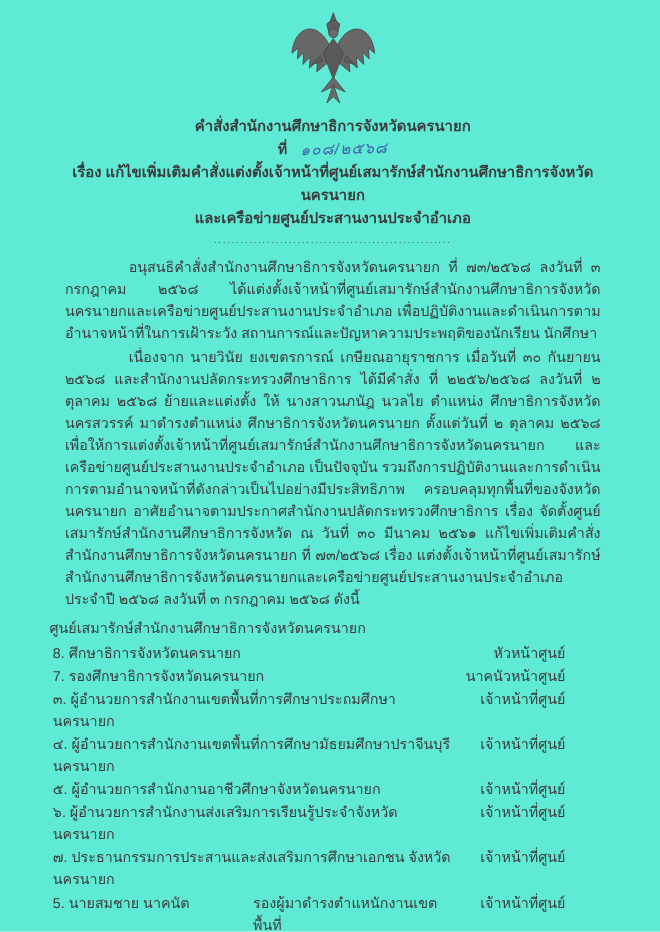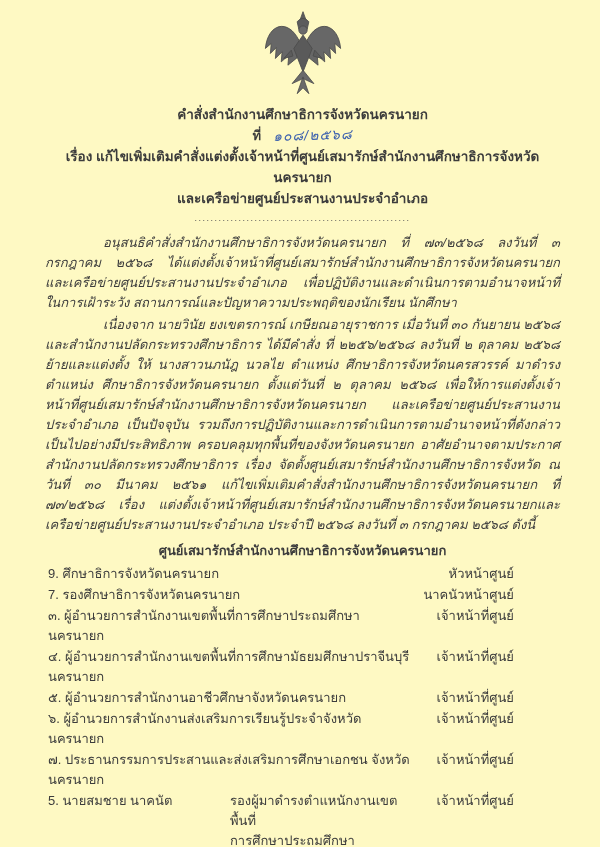--- a/index.html
+++ b/index.html
@@ -1,20 +1,20 @@
 <!DOCTYPE html>
 <html><head>
 <meta charset="utf-8">
 <style>
   html,body{margin:0;padding:0;background:#f7f6f3;}
   .page{
     position:relative;
     width:600px;height:847px;
     margin:0 auto;
-    background:#fef9c3;
+    background:#5eead4;
     color:#3c3c3c;
     font-family:"Liberation Sans", sans-serif;
     font-size:13px;
     line-height:20px;
     box-sizing:border-box;
     padding:10px 40px 0 45px;
     overflow:hidden;
   }
   .emblem{width:90px;height:92px;margin:0 auto 2px;display:flex;align-items:center;justify-content:center;}
   .emblem svg{display:block;}
@@ -32,28 +32,26 @@
   }
   .dots{
     text-align:center;
     font-size:9px;
     letter-spacing:1.5px;
     color:#555;
     line-height:14px;
     margin:2px 0 8px;
   }
   .para{
-    margin:0 0 2px;
+    margin:0 14px 2px;
     text-align:justify;
     text-indent:58px;
-    font-style:italic;
   }
   .roster-heading{
-    font-weight:bold;
-    text-align:center;
+    font-weight:normal;
     margin:6px 0 3px;
   }
   .row{
     display:grid;
     grid-template-columns:185px 1fr 150px;
     align-items:start;
     line-height:20px;
     margin-bottom:1px;
   }
   .cell-left{padding-left:3px;}
@@ -95,21 +93,21 @@
 
   <div>
     <p class="para">อนุสนธิคำสั่งสำนักงานศึกษาธิการจังหวัดนครนายก ที่ ๗๓/๒๕๖๘ ลงวันที่ ๓ กรกฎาคม ๒๕๖๘ ได้แต่งตั้งเจ้าหน้าที่ศูนย์เสมารักษ์สำนักงานศึกษาธิการจังหวัดนครนายกและเครือข่ายศูนย์ประสานงานประจำอำเภอ เพื่อปฏิบัติงานและดำเนินการตามอำนาจหน้าที่ในการเฝ้าระวัง สถานการณ์และปัญหาความประพฤติของนักเรียน นักศึกษา</p>
     <p class="para">เนื่องจาก นายวินัย ยงเขตรการณ์ เกษียณอายุราชการ เมื่อวันที่ ๓๐ กันยายน ๒๕๖๘ และสำนักงานปลัดกระทรวงศึกษาธิการ ได้มีคำสั่ง ที่ ๒๒๕๖/๒๕๖๘ ลงวันที่ ๒ ตุลาคม ๒๕๖๘ ย้ายและแต่งตั้ง ให้ นางสาวนภนัฎ นวลไย ตำแหน่ง ศึกษาธิการจังหวัดนครสวรรค์ มาดำรงตำแหน่ง ศึกษาธิการจังหวัดนครนายก ตั้งแต่วันที่ ๒ ตุลาคม ๒๕๖๘ เพื่อให้การแต่งตั้งเจ้าหน้าที่ศูนย์เสมารักษ์สำนักงานศึกษาธิการจังหวัดนครนายก และเครือข่ายศูนย์ประสานงานประจำอำเภอ เป็นปัจจุบัน รวมถึงการปฏิบัติงานและการดำเนินการตามอำนาจหน้าที่ดังกล่าวเป็นไปอย่างมีประสิทธิภาพ ครอบคลุมทุกพื้นที่ของจังหวัดนครนายก อาศัยอำนาจตามประกาศสำนักงานปลัดกระทรวงศึกษาธิการ เรื่อง จัดตั้งศูนย์เสมารักษ์สำนักงานศึกษาธิการจังหวัด ณ วันที่ ๓๐ มีนาคม ๒๕๖๑ แก้ไขเพิ่มเติมคำสั่งสำนักงานศึกษาธิการจังหวัดนครนายก ที่ ๗๓/๒๕๖๘ เรื่อง แต่งตั้งเจ้าหน้าที่ศูนย์เสมารักษ์สำนักงานศึกษาธิการจังหวัดนครนายกและเครือข่ายศูนย์ประสานงานประจำอำเภอ ประจำปี ๒๕๖๘ ลงวันที่ ๓ กรกฎาคม ๒๕๖๘ ดังนี้</p>
   </div>
 
   <div class="roster-heading">ศูนย์เสมารักษ์สำนักงานศึกษาธิการจังหวัดนครนายก</div>
 
   <div id="roster-rows">
       <div class="row">
-        <div class="cell-left" style="grid-column: 1 / 3;">9. ศึกษาธิการจังหวัดนครนายก</div>
+        <div class="cell-left" style="grid-column: 1 / 3;">8. ศึกษาธิการจังหวัดนครนายก</div>
         <div class="cell-role">หัวหน้าศูนย์</div>
       </div>
       <div class="row">
         <div class="cell-left" style="grid-column: 1 / 3;">7. รองศึกษาธิการจังหวัดนครนายก</div>
         <div class="cell-role">นาคนัวหน้าศูนย์</div>
       </div>
       <div class="row">
         <div class="cell-left" style="grid-column: 1 / 3;">๓. ผู้อำนวยการสำนักงานเขตพื้นที่การศึกษาประถมศึกษานครนายก</div>
         <div class="cell-role">เจ้าหน้าที่ศูนย์</div>
       </div>

